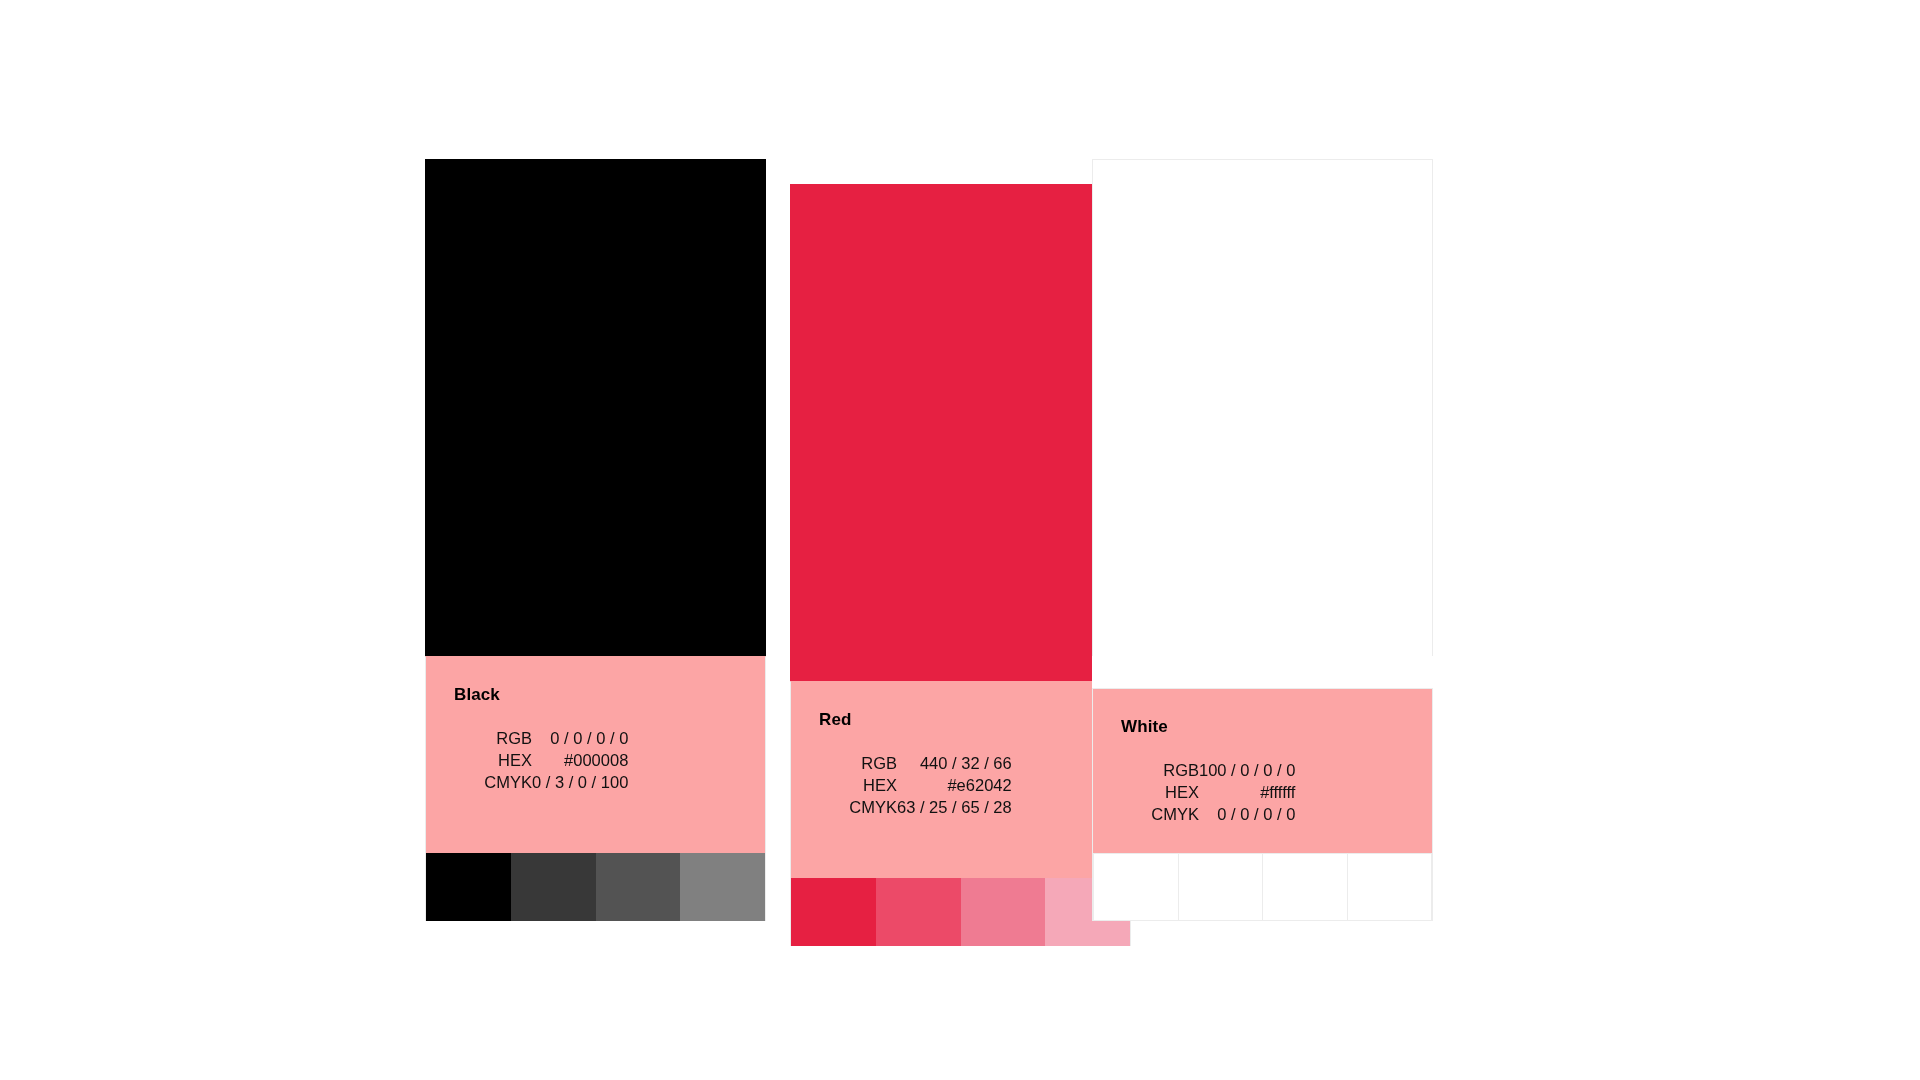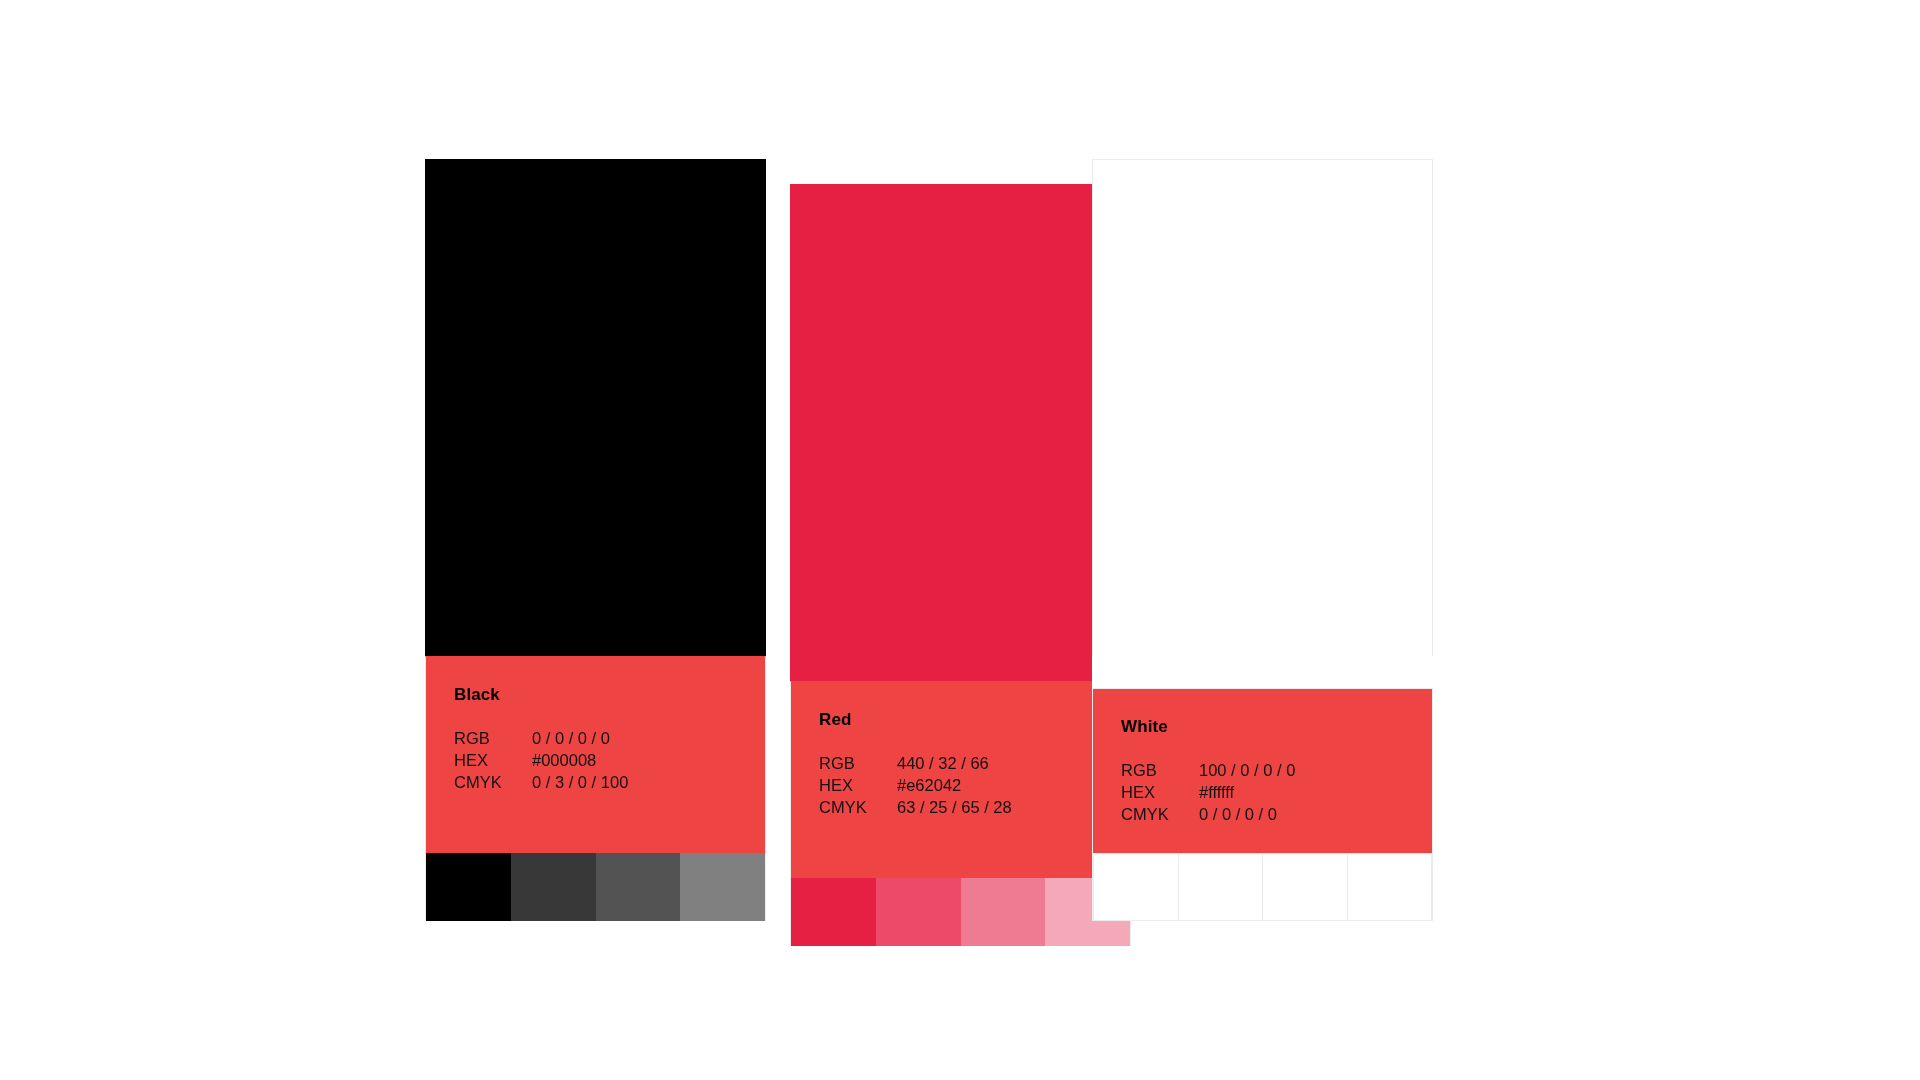--- a/index.html
+++ b/index.html
@@ -45,21 +45,21 @@
   }
 
   
   .info-panel {
     flex: 1 1 auto;
     position: relative;
     border-left: 1px solid #ececec;
     border-right: 1px solid #ececec;
     border-top: 1px solid #ececec;
     padding: 28px 0 0 28px;
-    background: #ef4444;
+    background: #fca5a5;
   }
   .card-black .info-panel,
   .card-red .info-panel { border-top-color: transparent; }
 
   .color-name {
     font-size: 17px;
     font-weight: bold;
     color: #000000;
     letter-spacing: 0.1px;
     line-height: 20px;
@@ -69,20 +69,21 @@
     margin-top: 22px;
     border-collapse: collapse;
   }
   .spec-table td {
     font-size: 16.5px;
     color: #111111;
     line-height: 22px;
     padding: 0;
     vertical-align: top;
     white-space: nowrap;
+    text-align: right;
   }
   .spec-label { width: 78px; }
   .spec-value { padding-left: 0; }
 
   
   .tint-strip {
     position: absolute;
     left: 0;
     bottom: 0;
     width: 100%;

